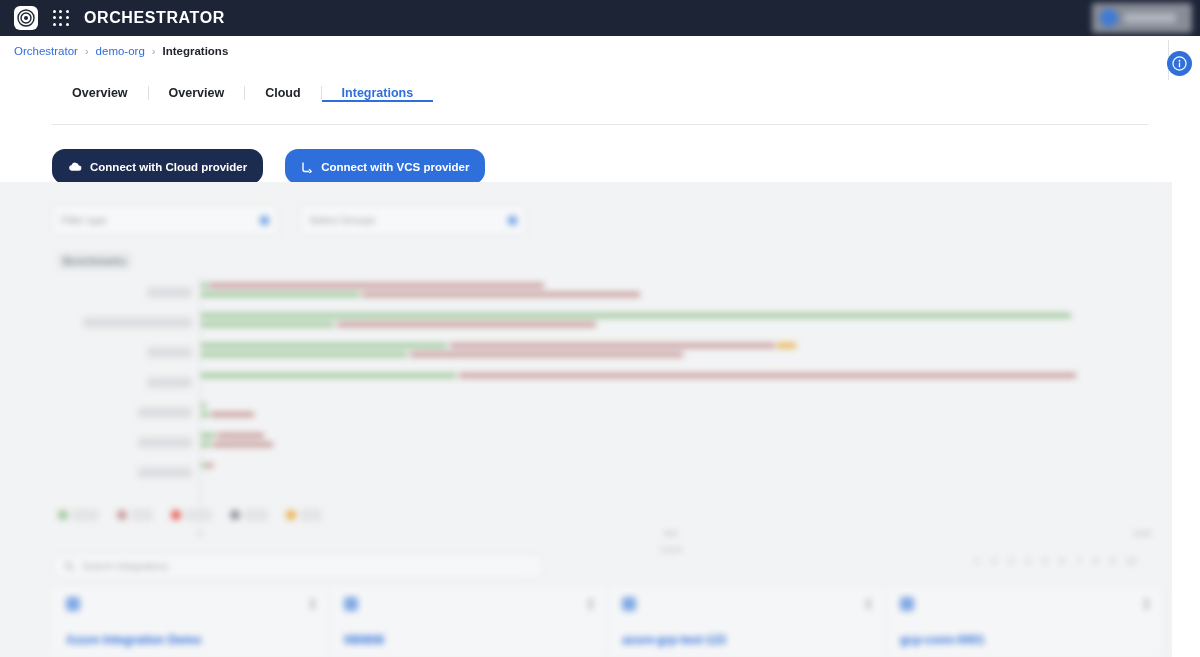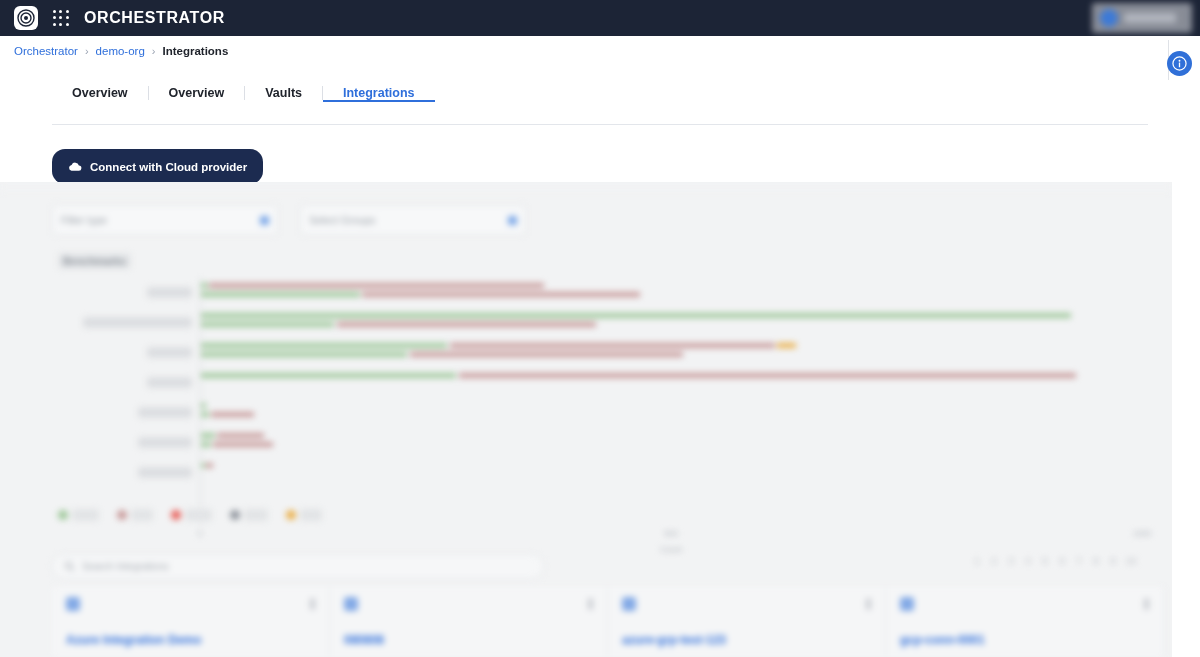--- a/index.html
+++ b/index.html
@@ -205,33 +205,42 @@
     <svg width="15" height="15" viewBox="0 0 16 16">
       <circle cx="8" cy="8" r="7" fill="none" stroke="#ffffff" stroke-width="1.3"></circle>
       <circle cx="8" cy="5" r="1" fill="#ffffff"></circle>
       <rect x="7.3" y="7" width="1.4" height="5" fill="#ffffff"></rect>
     </svg>
   </button>
 
   <div class="tabs">
     <div class="tab">Overview</div>
     <div class="tab">Overview</div>
-    <div class="tab">Vaults</div>
+    <div class="tab">Cloud</div>
     <div class="tab active">Integrations</div>
   </div>
   <div class="tabs-rule"></div>
 
   <div class="actions">
     <button class="btn btn-cloud">
       <span>
         <svg width="14" height="11" viewBox="0 0 18 12">
           <path d="M4.5 11.5h9.2a3.4 3.4 0 0 0 .3-6.8A5 5 0 0 0 4.6 4 3.8 3.8 0 0 0 4.5 11.5z" fill="#ffffff"></path>
         </svg>
       </span>
       <span>Connect with Cloud provider</span>
+    </button>
+    <button class="btn btn-vcs">
+      <span>
+        <svg width="12" height="12" viewBox="0 0 12 12">
+          <path d="M2 1.5v7a2 2 0 0 0 2 2h4" fill="none" stroke="#ffffff" stroke-width="1.4"></path>
+          <path d="M8 8.2l2.2 2.3L8 12.2" fill="none" stroke="#ffffff" stroke-width="1.3"></path>
+        </svg>
+      </span>
+      <span>Connect with VCS provider</span>
     </button>
   </div>
 
   <div class="panel">
     <div class="panel-inner">
       <div class="panel-top-fade"></div>
 
       <div class="filters">
         <div class="select">
           <span class="select-label">Filter type</span>

